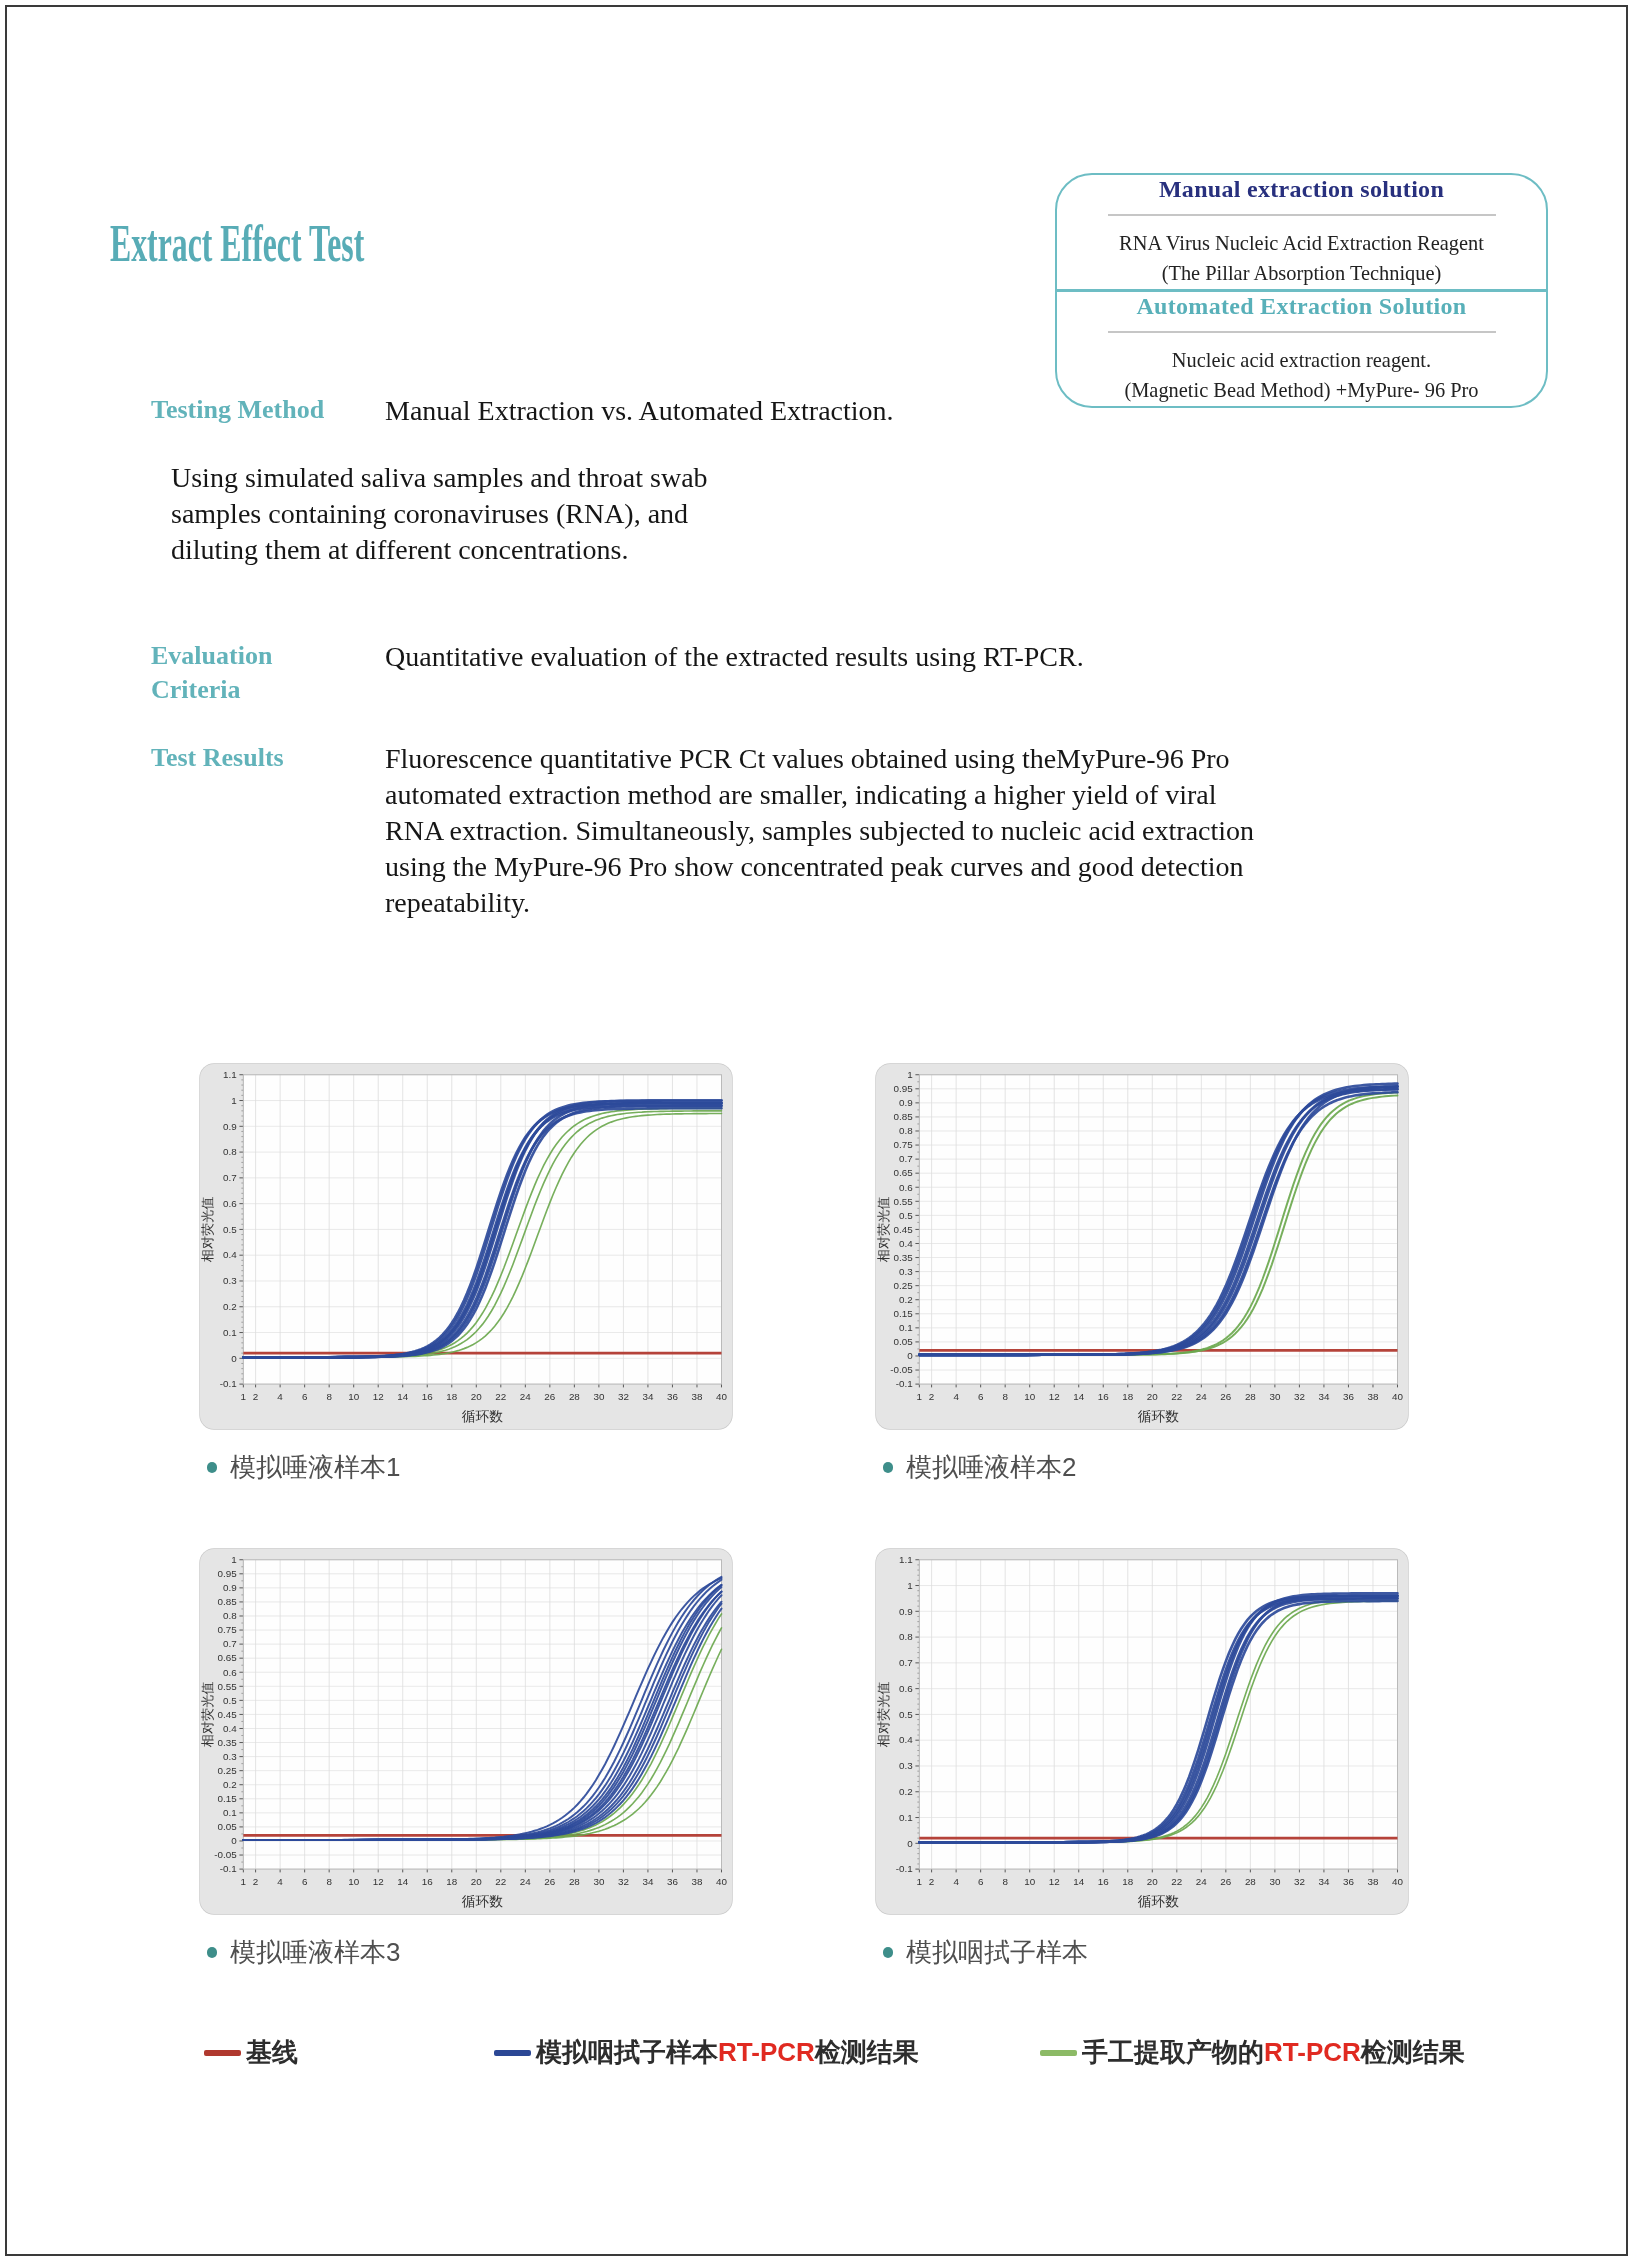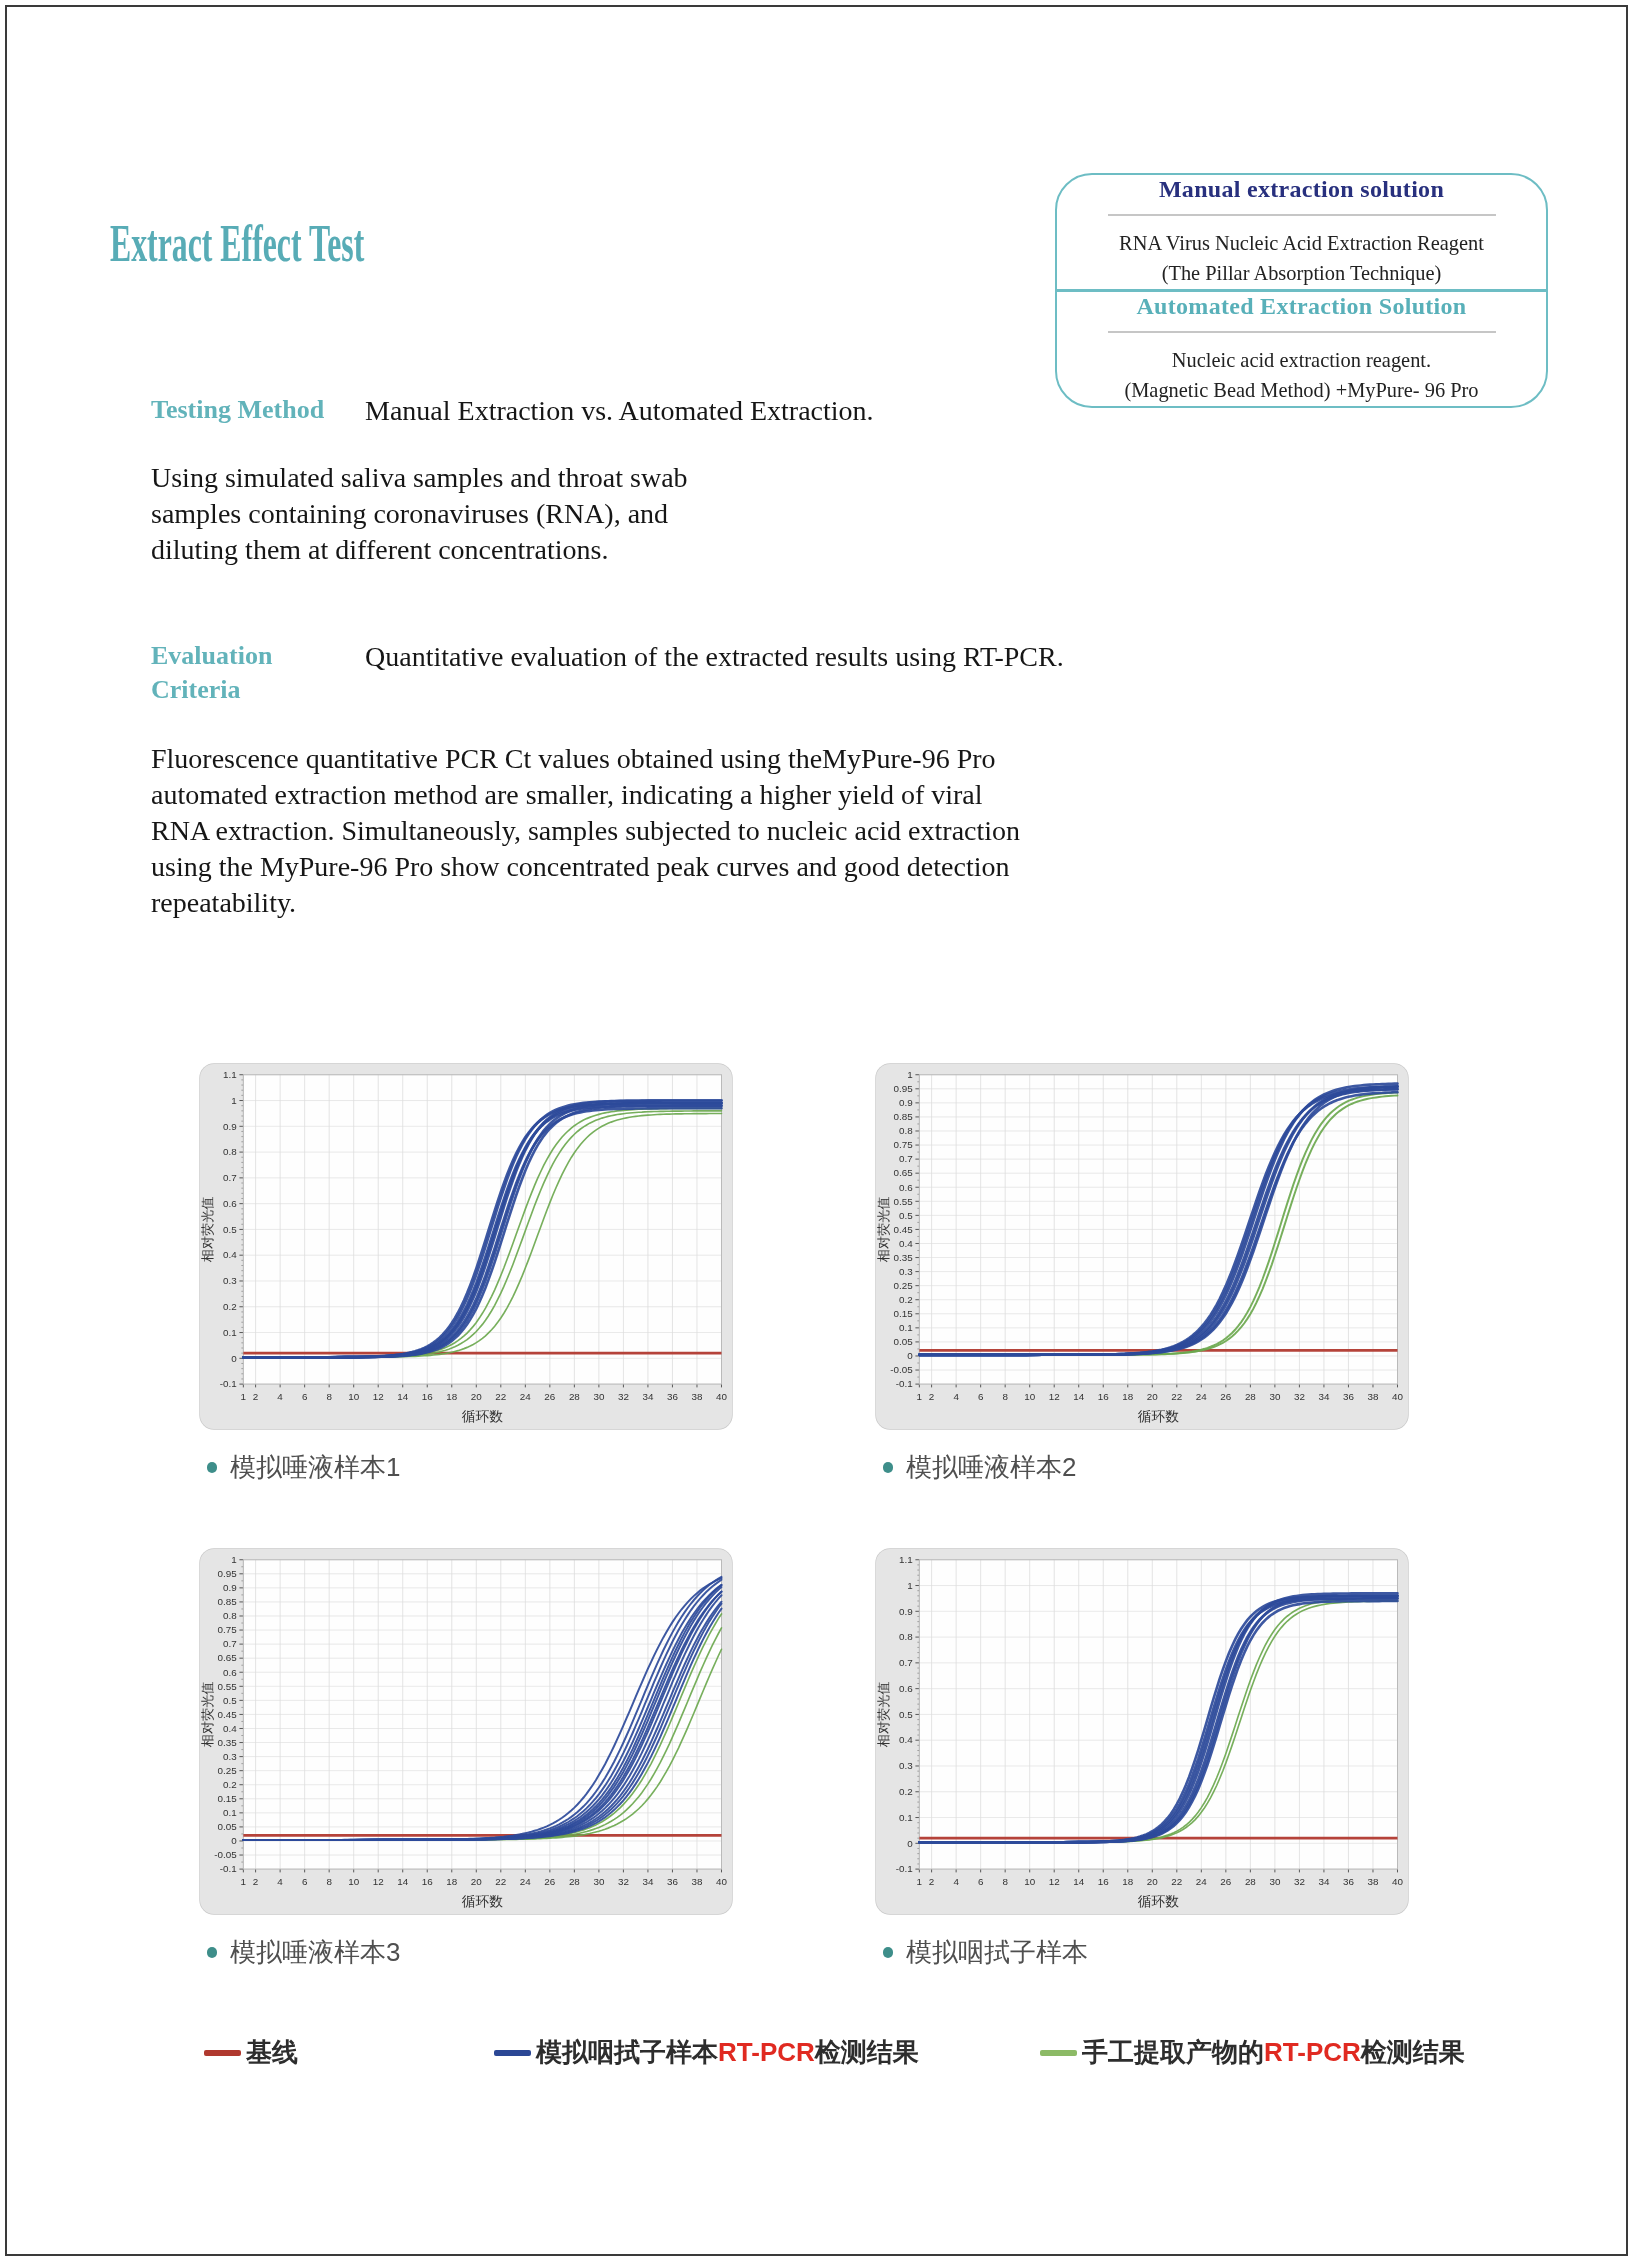--- a/index.html
+++ b/index.html
@@ -21,21 +21,21 @@
   .ib-h{font-weight:bold;font-size:24px;letter-spacing:0.3px;}
   .ib-h-navy{color:#28307e;}
   .ib-h-teal{color:#58b0b9;}
   .ib-rule{width:388px;height:2px;background:#c6c6c6;margin:10.5px 0 12px;}
   .ib-body{font-size:20.4px;color:#222;text-align:center;line-height:30px;white-space:pre-line;}
   .ib-divider{height:2.6px;background:#6dbdc4;width:100%;}
 
   
   .row{position:absolute;left:151px;width:1354px;display:flex;}
   .row-label{width:214px;flex:0 0 214px;font-weight:bold;font-size:26px;color:#62b3ba;line-height:34px;white-space:pre-line;}
-  .row-body{font-size:28px;color:#161616;line-height:36px;white-space:pre-line;}
+  .row-body{font-size:28px;color:#161616;line-height:36px;white-space:pre-line;margin-left:20px;}
   .row1{top:393px}.row2{top:460px}.row3{top:639px}.row4{top:741px}
 
   
   .chart{position:absolute;margin:0;width:532px;}
   .chart-canvas{width:532px;height:365px;background:#e5e5e5;border-radius:14px;box-shadow:0 0 0 0.7px #c9c9c9;}
   .chart-canvas svg{display:block;}
   .caption{margin:21px 0 0 6.6px;display:flex;align-items:center;gap:13px;
     font-family:"Liberation Sans","DejaVu Sans",sans-serif;font-size:26px;color:#4f4f4f;}
   .dot{width:10.5px;height:10.5px;border-radius:50%;background:#3e8e8a;flex:0 0 10.5px;}
 
@@ -78,20 +78,21 @@
   <div class="row-body">Using simulated saliva samples and throat swab
 samples containing coronaviruses (RNA), and
 diluting them at different concentrations.</div>
 </div>
 <div class="row row3">
   <div class="row-label">Evaluation
 Criteria</div>
   <div class="row-body">Quantitative evaluation of the extracted results using RT-PCR.</div>
 </div>
 <div class="row row4">
+  <div class="row-label">Test Results</div>
   <div class="row-body">Fluorescence quantitative PCR Ct values obtained using theMyPure-96 Pro
 automated extraction method are smaller, indicating a higher yield of viral
 RNA extraction. Simultaneously, samples subjected to nucleic acid extraction
 using the MyPure-96 Pro show concentrated peak curves and good detection
 repeatability.</div>
 </div>
 
 <figure class="chart" style="left:200px;top:1064px">
   <div class="chart-canvas">
       <svg viewBox="0 0 810 555" width="532" height="365" style="font-family: &quot;Liberation Sans&quot;, &quot;DejaVu Sans&quot;, sans-serif;">

